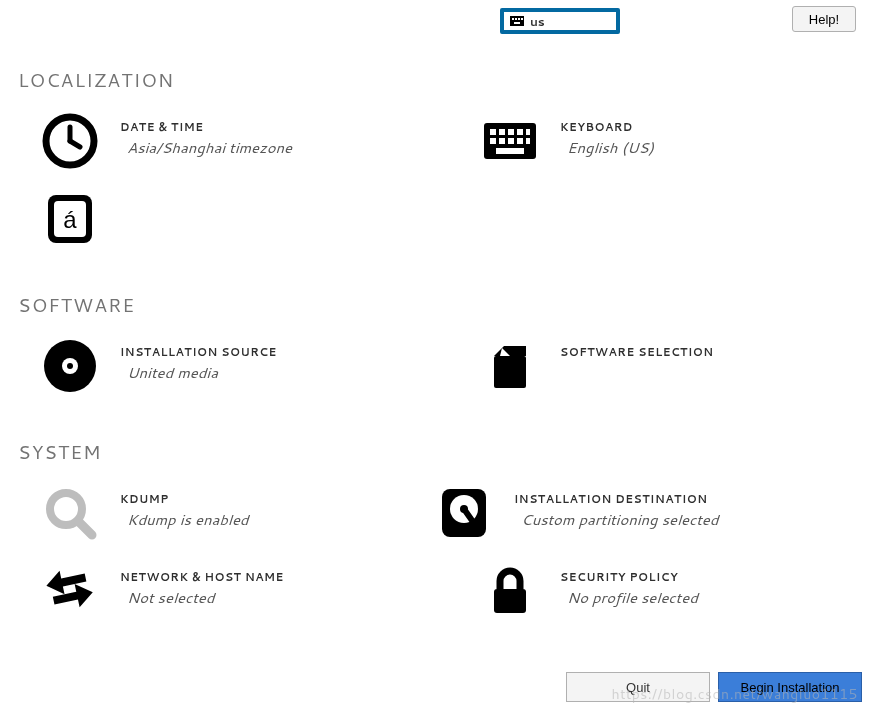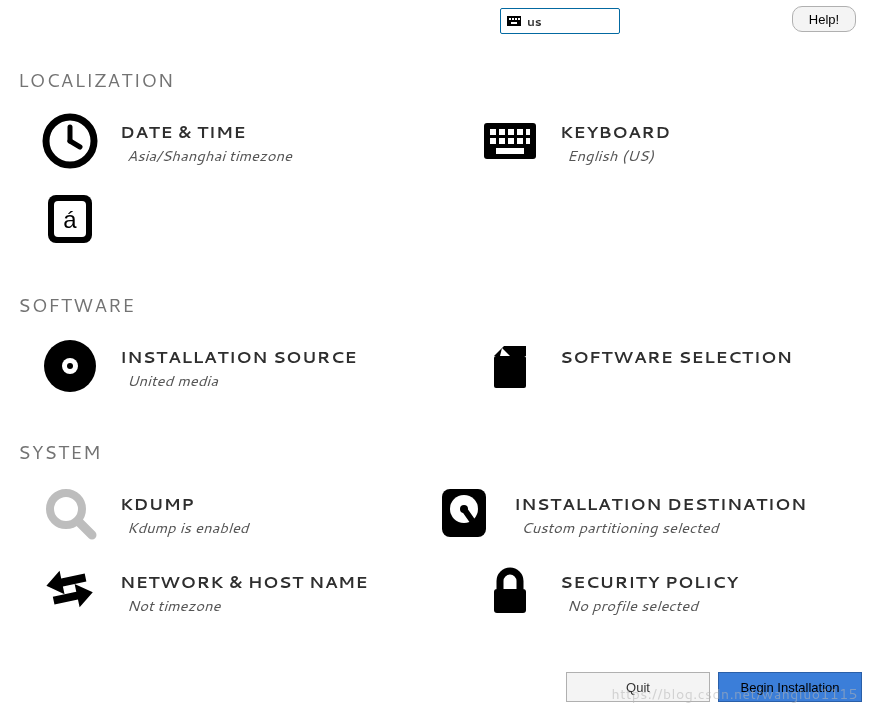--- a/index.html
+++ b/index.html
@@ -18,21 +18,21 @@
     padding: 4px 8px 4px 8px;
     height: 38px;
   }
   .keyboard-indicator {
     position: absolute;
     left: 500px;
     top: 8px;
     width: 120px;
     height: 26px;
     background: #fff;
-    border: 1px solid #0369a1;
+    border: 4px solid #0369a1;
     border-radius: 2px;
     display: flex;
     align-items: center;
     padding: 0 6px;
     font-size: 12px;
     font-weight: bold;
     gap: 6px;
   }
   .kb-icon {
     width: 14px;
@@ -52,21 +52,21 @@
       linear-gradient(#fff,#fff) 3px 5px/6px 2px no-repeat;
   }
   .help-button {
     position: absolute;
     right: 14px;
     top: 6px;
     width: 64px;
     height: 26px;
     background: #f4f4f4;
     border: 1px solid #b0b0b0;
-    border-radius: 10px;
+    border-radius: 3px;
     font-size: 13px;
     cursor: pointer;
   }
   .content {
     padding: 0 18px;
   }
   .section-title {
     font-size: 19px;
     font-weight: 400;
     letter-spacing: 1px;
@@ -91,21 +91,21 @@
     width: 56px;
     height: 56px;
     flex-shrink: 0;
     display: flex;
     align-items: center;
     justify-content: center;
   }
   .spoke-icon svg { width: 56px; height: 56px; }
   .spoke-text { padding-top: 6px; }
   .spoke-title {
-    font-size: 17px;
+    font-size: 11px;
     font-weight: 700;
     letter-spacing: 0.5px;
     color: #2e2e2e;
   }
   .spoke-status {
     font-size: 15px;
     font-style: italic;
     color: #555;
     margin-top: 2px;
     margin-left: 7px;
@@ -277,21 +277,21 @@
   <div class="row">
     <div class="spoke col-left">
       <div class="spoke-icon">
         <svg viewBox="0 0 56 56">
             <path d="M10 38 L34 38 L34 46 L50 34 L34 22 L34 30 L10 30 Z" fill="#000" transform="rotate(-12 28 28)"></path>
             <path d="M46 24 L22 24 L22 32 L6 20 L22 8 L22 16 L46 16 Z" fill="#000" transform="rotate(-12 28 28) translate(0 -2)"></path>
           </svg>
       </div>
       <div class="spoke-text">
         <div class="spoke-title">NETWORK &amp; HOST NAME</div>
-        <div class="spoke-status">Not timezone</div>
+        <div class="spoke-status">Not selected</div>
       </div>
     </div>
     <div class="spoke col-right">
       <div class="spoke-icon">
         <svg viewBox="0 0 56 56">
             <rect x="12" y="26" width="32" height="24" rx="3" fill="#000"></rect>
             <path d="M18 26 v-8 a10 10 0 0 1 20 0 v8" fill="none" stroke="#000" stroke-width="7"></path>
           </svg>
       </div>
       <div class="spoke-text">

